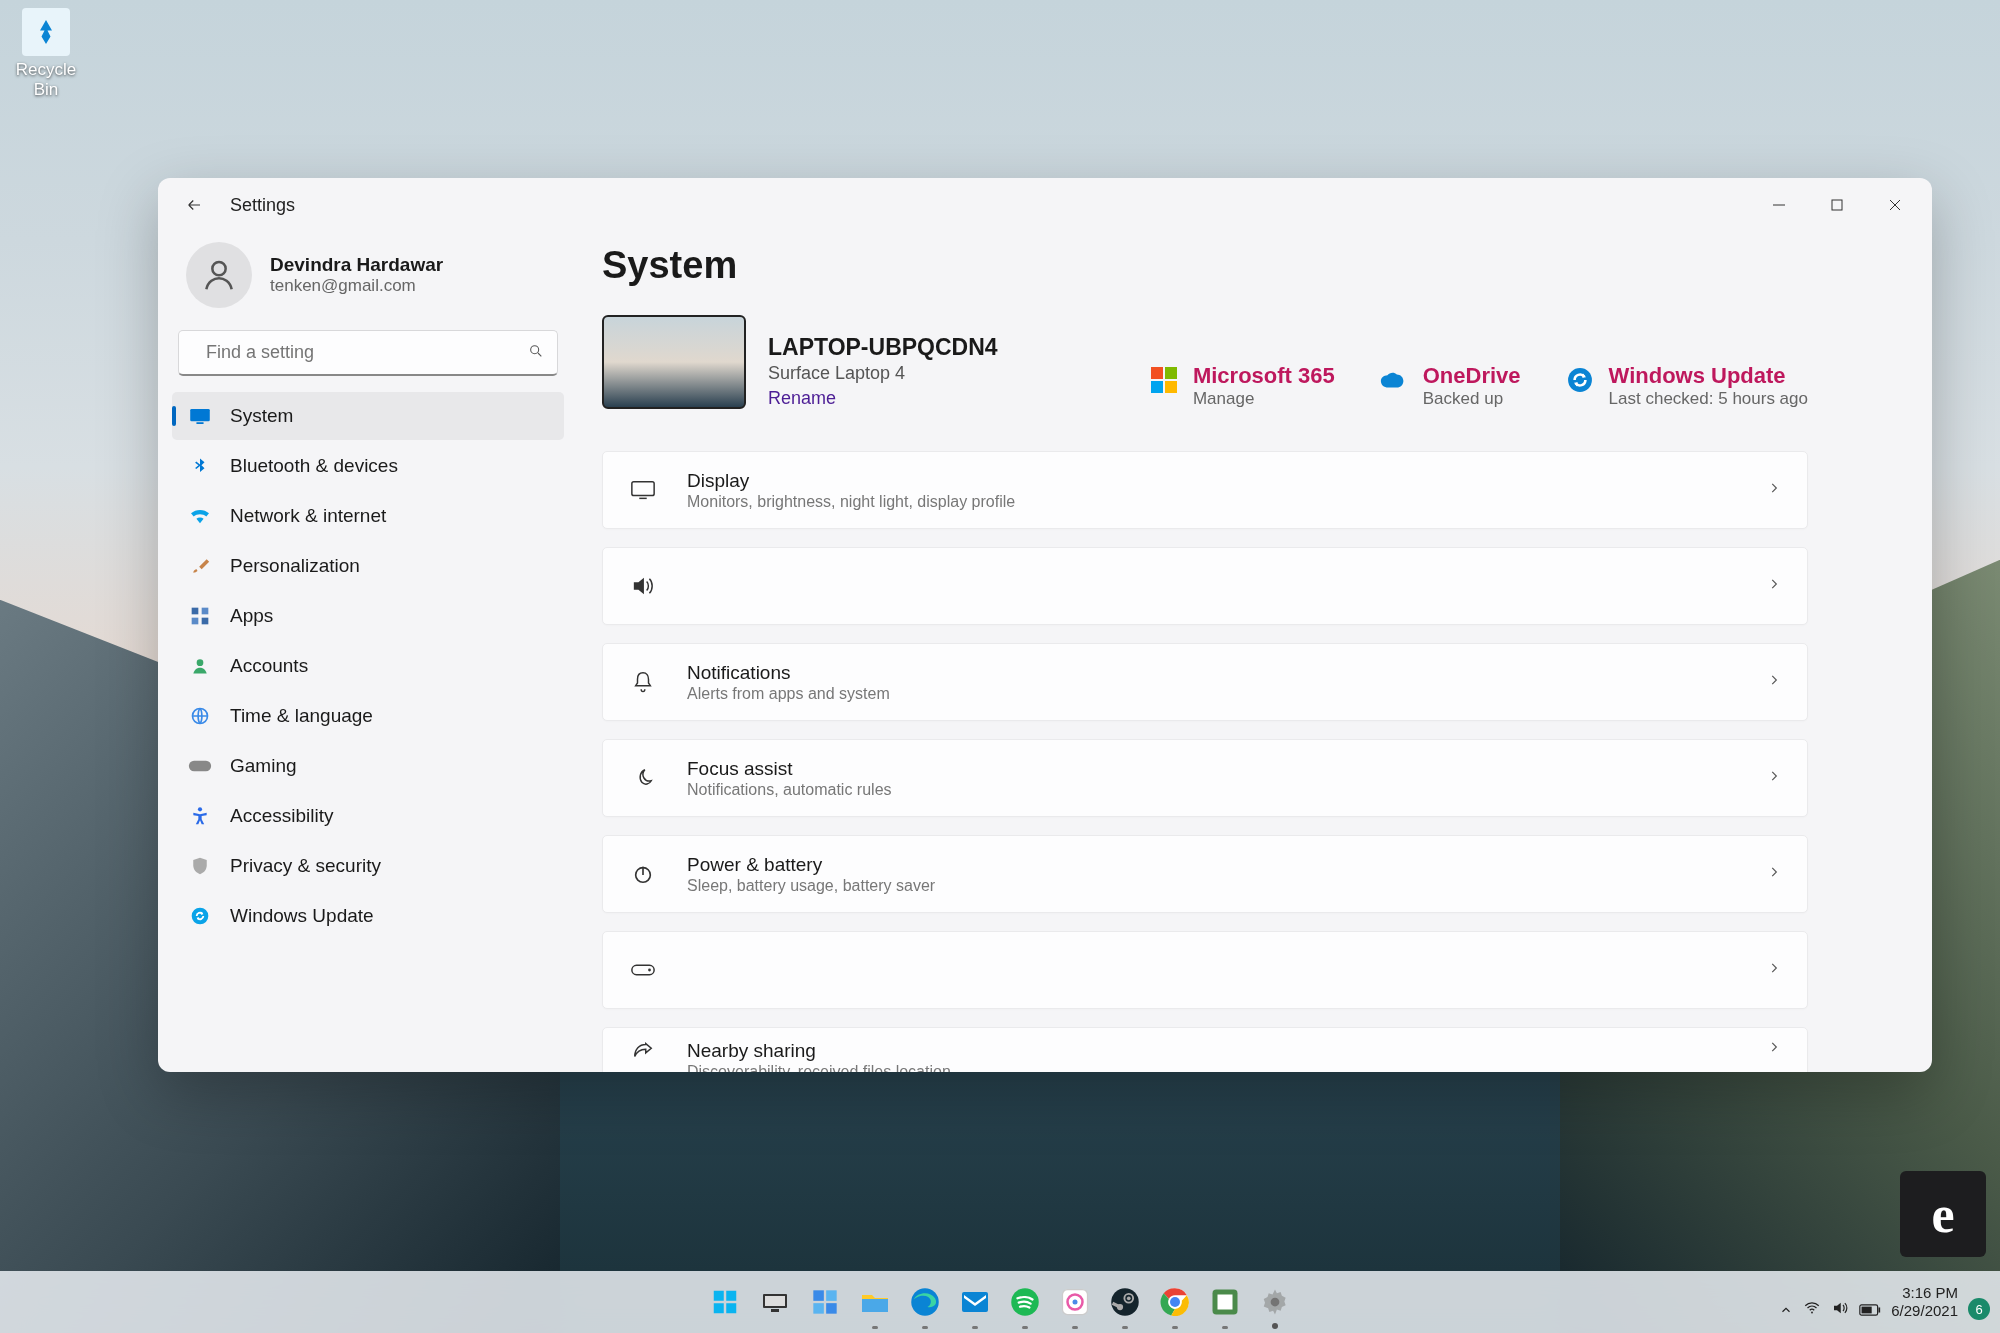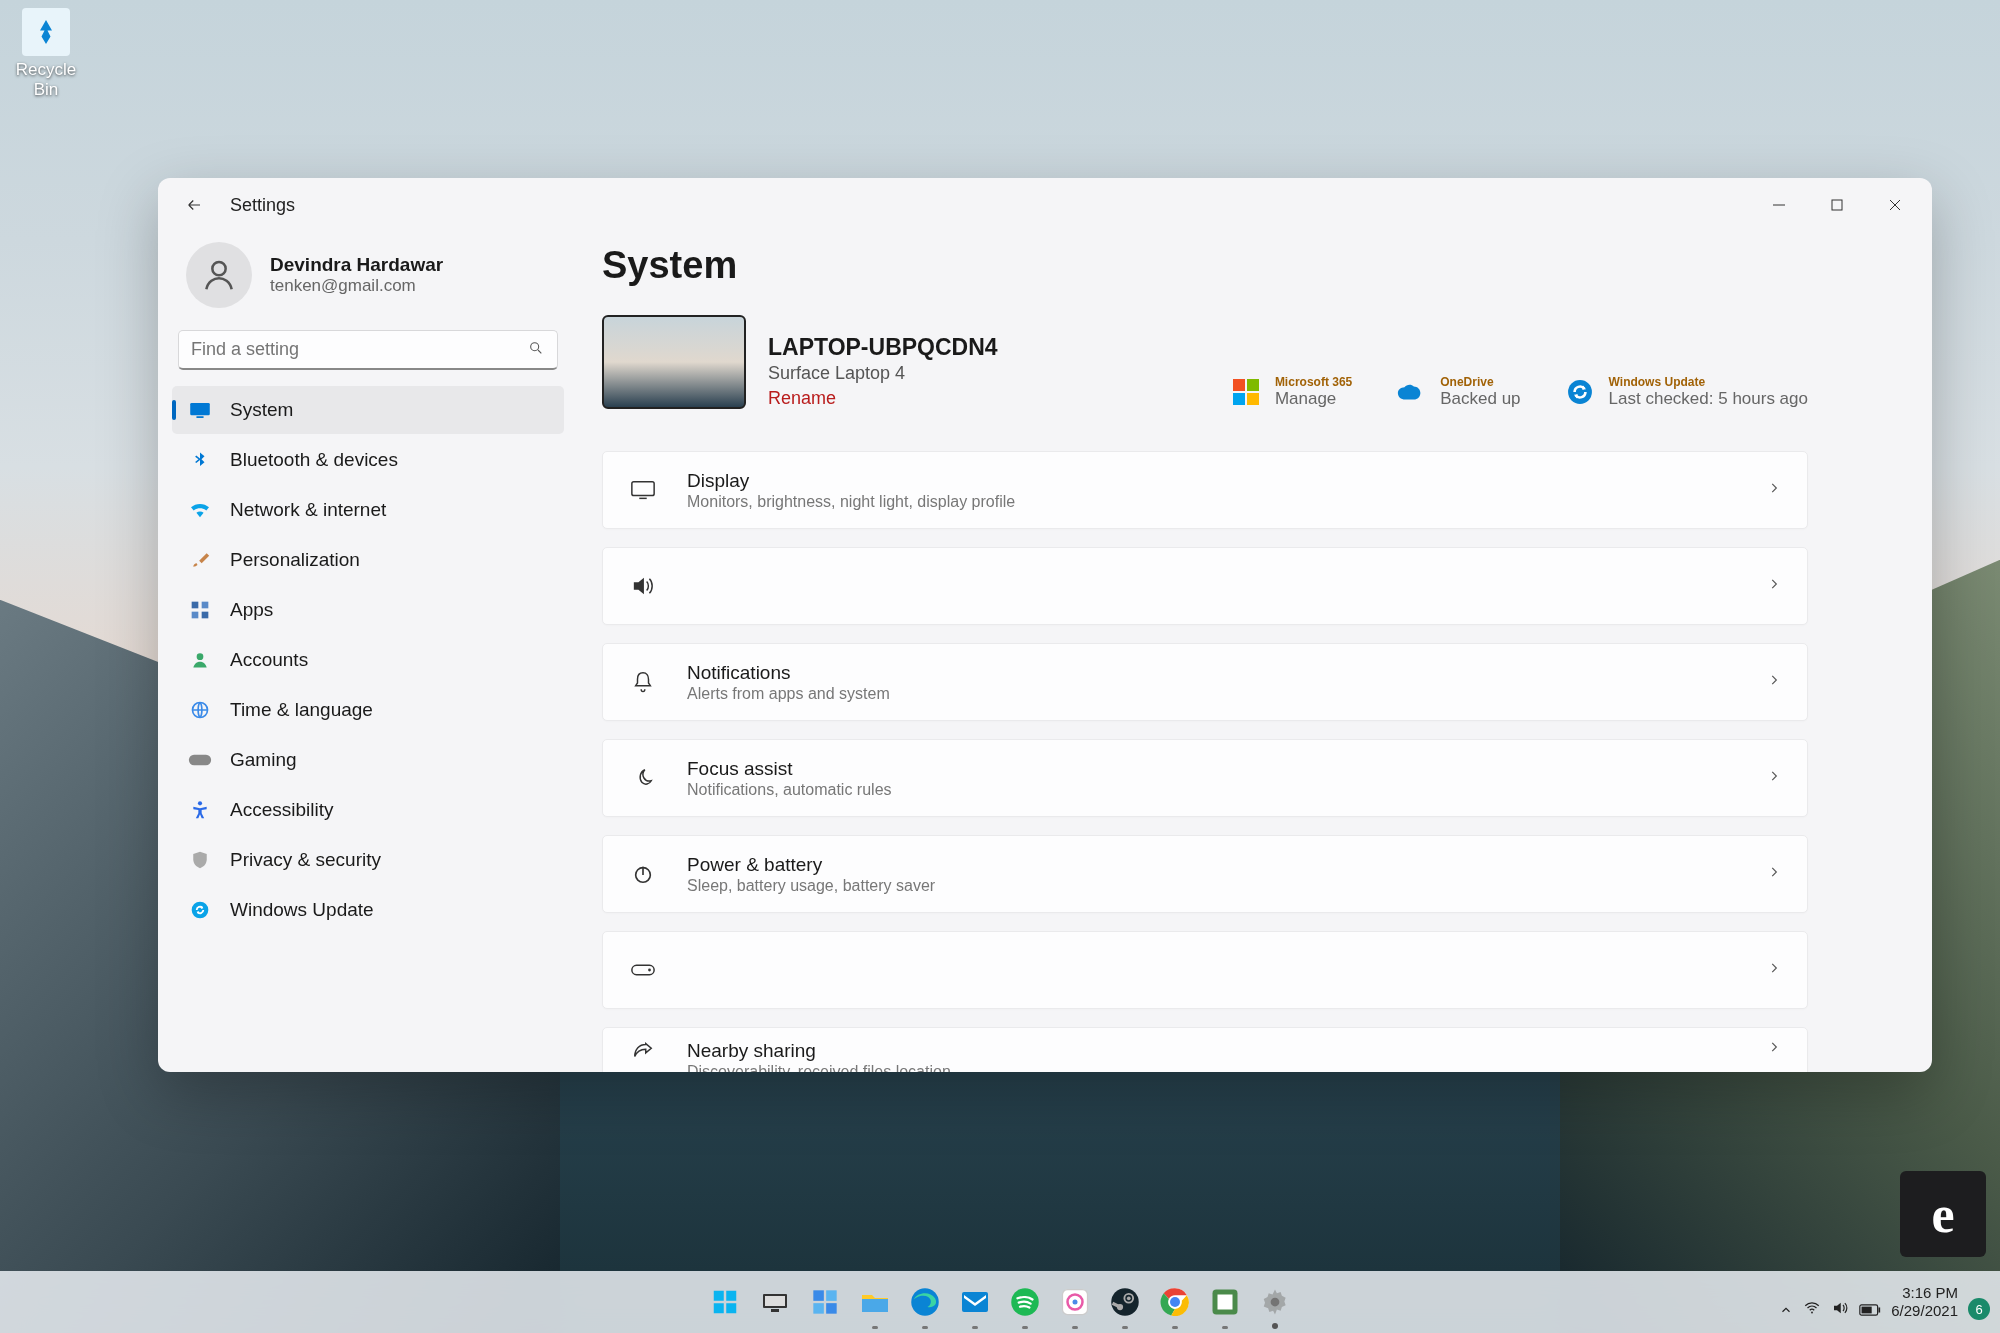--- a/index.html
+++ b/index.html
@@ -44,45 +44,45 @@
 
 .window-body { flex:1; display:flex; overflow:hidden; }
 .sidebar { width: 420px; padding: 0 14px; display:flex; flex-direction:column; }
 .profile { display:flex; align-items:center; gap:18px; padding: 10px 14px 22px; }
 .avatar { width:66px; height:66px; border-radius:50%; background:#e0e0e2; display:flex; align-items:center; justify-content:center; }
 .profile .name { font-size:19px; font-weight:600; color:#1a1a1a; }
 .profile .email { font-size:17px; color:#666; }
 
 .search-wrap { position:relative; margin: 0 6px 16px; }
 .search-wrap input {
-  width:100%; height:40px; padding:0 44px 0 12px; font-size:18px;
+  width:100%; height:46px; padding:0 44px 0 27px; font-size:18px;
   background:#fdfdfe; border:1px solid #d8d8da; border-bottom:2px solid #888; border-radius:5px;
 }
 .search-wrap .sicon { position:absolute; right:14px; top:50%; transform:translateY(-50%); color:#555; }
 
 .nav { display:flex; flex-direction:column; gap:2px; }
 .nav-item { display:flex; align-items:center; gap:18px; height:48px; padding:0 16px; border-radius:5px; font-size:19px; color:#1a1a1a; position:relative; }
 .nav-item.active { background:#e8e8ea; }
 .nav-item.active::before { content:""; position:absolute; left:0; top:14px; bottom:14px; width:4px; background:#0067c0; border-radius:2px; }
 .nav-item .nicon { width:24px; height:24px; display:flex; align-items:center; justify-content:center; font-size:20px; }
 
 .main { flex:1; padding: 12px 124px 0 24px; overflow:hidden; }
 .main h1 { font-size:38px; font-weight:600; color:#1a1a1a; margin-bottom:28px; }
 
 .header-row { display:flex; align-items:flex-end; gap:22px; margin-bottom:42px; }
 .device-thumb { width:144px; height:94px; border:2px solid #222; border-radius:6px; background:linear-gradient(to bottom,#c8d4da 0%,#e0d8ce 50%,#2a4050 100%); position:relative; }
 .device-thumb::after{content:"";position:absolute;inset:3px;border-radius:3px;}
 .device-info .dname { font-size:23px; font-weight:600; color:#1a1a1a; }
 .device-info .dmodel { font-size:18px; color:#555; margin-top:2px; }
-.device-info .rename { font-size:18px; color:#b91c1c; margin-top:4px; cursor:pointer; }
+.device-info .rename { font-size:18px; color:#4c1d95; margin-top:4px; cursor:pointer; }
 .header-row .flex { flex:1; }
 .status-group { display:flex; gap:44px; align-items:flex-start; }
 .status-item { display:flex; gap:14px; align-items:flex-start; }
 .status-item .sicon2 { width:30px; height:30px; display:flex; align-items:center; justify-content:center; margin-top:2px; }
-.status-item .stitle { font-size:12px; font-weight:600; color:#a16207; }
+.status-item .stitle { font-size:22px; font-weight:600; color:#be185d; }
 .status-item .ssub { font-size:17px; color:#666; }
 
 .card-list { display:flex; flex-direction:column; gap:18px; }
 .card { background:#fdfdfe; border:1px solid #eaeaec; border-radius:5px; height:78px; display:flex; align-items:center; padding:0 26px; box-shadow: 0 1px 2px rgba(0,0,0,.02); }
 .card .cicon { width:28px; margin-right:30px; color:#333; display:flex; align-items:center; justify-content:center;}
 .card .ctext .ctitle { font-size:19px; color:#1a1a1a; }
 .card .ctext .csub { font-size:16px; color:#777; margin-top:1px; }
 .card .chev { margin-left:auto; color:#555; }
 .card.cut { height:64px; align-items:flex-start; padding-top:12px; }
 .card.cut .csub { white-space:nowrap; overflow:hidden; }

